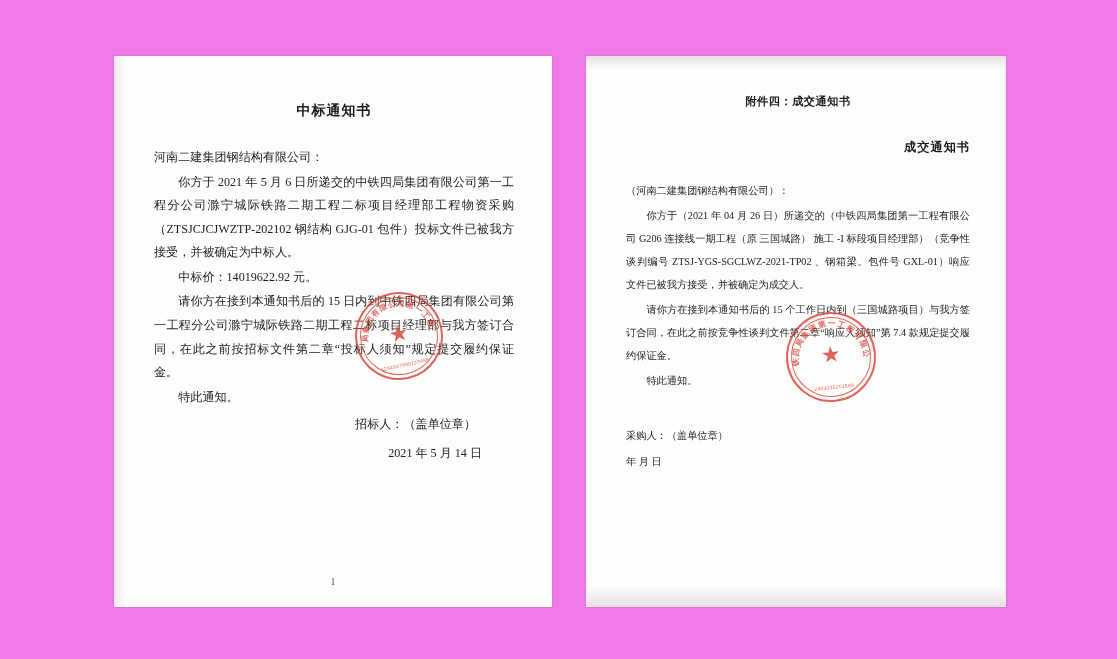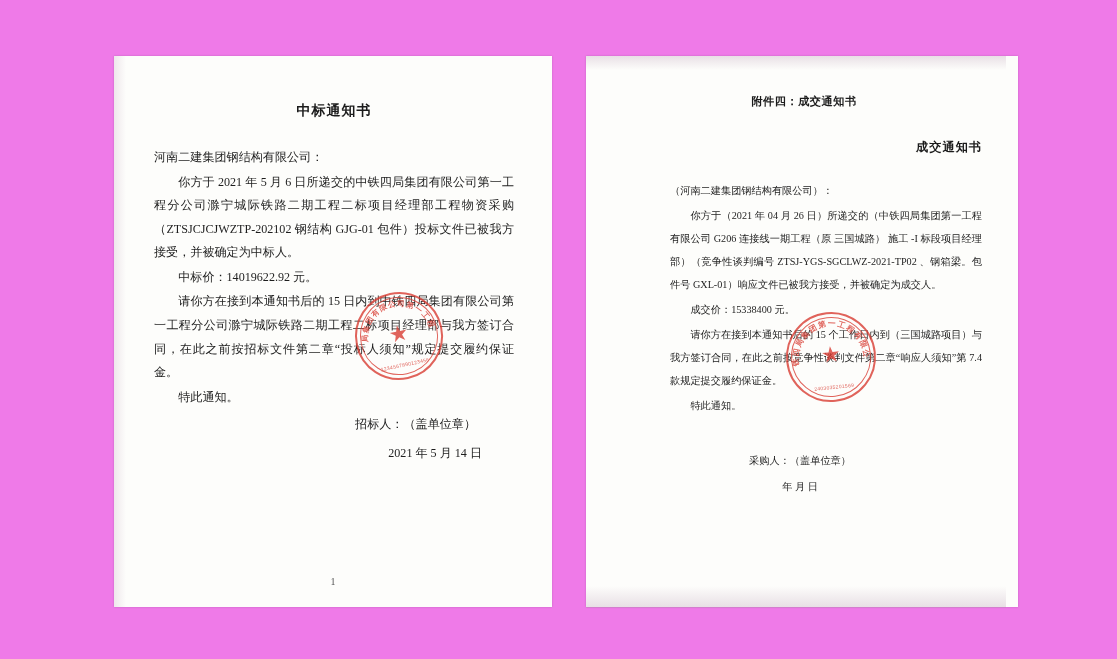--- a/index.html
+++ b/index.html
@@ -80,21 +80,20 @@
     text-align: center;
     font-size: 10px;
     color: #555;
   }
   
   #doc-right {
     left: 586px;
     top: 56px;
     width: 420px;
     height: 551px;
-    padding-left: 12px;
   }
   #doc-right .inner {
     position: absolute;
     left: 40px;
     top: 38px;
     right: 36px;
   }
   .attach-title {
     text-align: center;
     font-size: 11.2px;
@@ -109,30 +108,29 @@
     font-weight: bold;
     color: #1b1b1b;
     letter-spacing: 1px;
     margin-bottom: 24px;
   }
   .body-cn2 {
     font-size: 10.2px;
     line-height: 2.25;
     color: #1d1d1d;
     text-align: justify;
-    margin-left: 44px;
   }
   .body-cn2 p { margin: 0 0 2px 0; }
   .sig-block2 {
     margin-top: 30px;
     font-size: 10.2px;
     color: #1d1d1d;
   }
   .sig-line2 {
-    text-align: center;
+    text-align: left;
     padding-right: 8px;
     line-height: 2.6;
   }
   
   .seal {
     position: absolute;
     border-radius: 50%;
     border: 2.4px solid #d8392f;
     opacity: 0.78;
     pointer-events: none;
@@ -234,21 +232,20 @@
     <div class="page-num">1</div>
   </div>
 
   <div class="doc" id="doc-right">
     <div class="inner">
       <div class="attach-title">附件四：成交通知书</div>
       <div class="title-cn2">成交通知书</div>
       <div class="body-cn2">
         <p>（河南二建集团钢结构有限公司）：</p>
         <p class="indent2">你方于（2021 年 04 月 26 日）所递交的（中铁四局集团第一工程有限公司 G206 连接线一期工程（原 三国城路） 施工 -I 标段项目经理部）（竞争性谈判编号 ZTSJ-YGS-SGCLWZ-2021-TP02 、钢箱梁。包件号 GXL-01）响应文件已被我方接受，并被确定为成交人。</p>
-        <p class="indent2">成交价：15338400 元。</p>
         <p class="indent2">请你方在接到本通知书后的 15 个工作日内到（三国城路项目）与我方签订合同，在此之前按竞争性谈判文件第二章“响应人须知”第 7.4 款规定提交履约保证金。</p>
         <p class="indent2">特此通知。</p>
       </div>
       <div class="sig-block2">
         <div class="sig-line2">采购人：（盖单位章）</div>
         <div class="sig-line2">年    月    日</div>
       </div>
     </div>
   </div>
 

